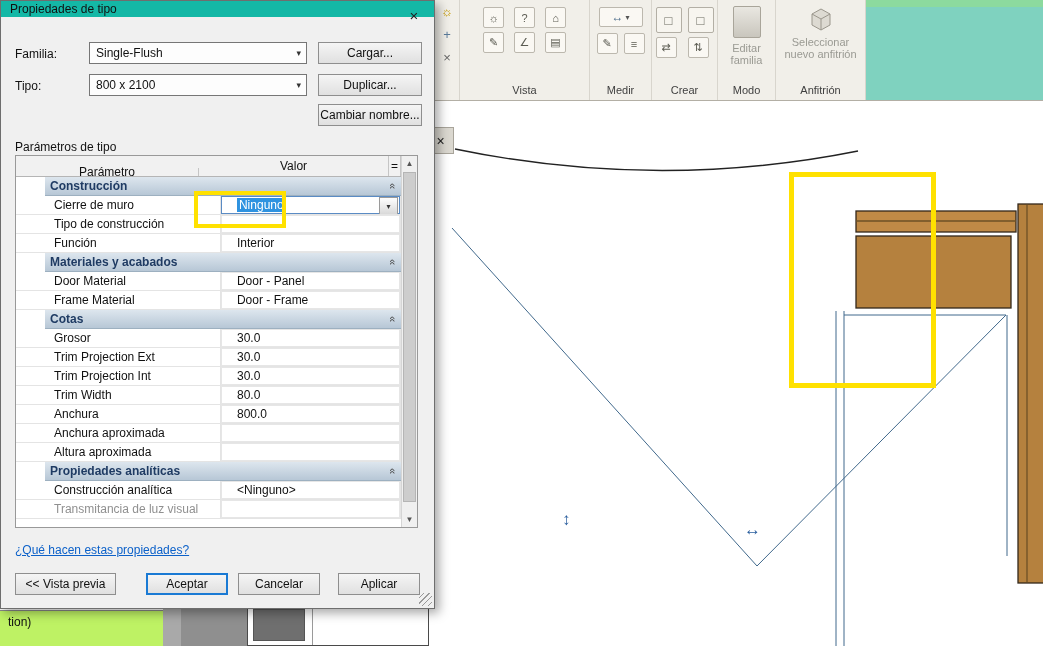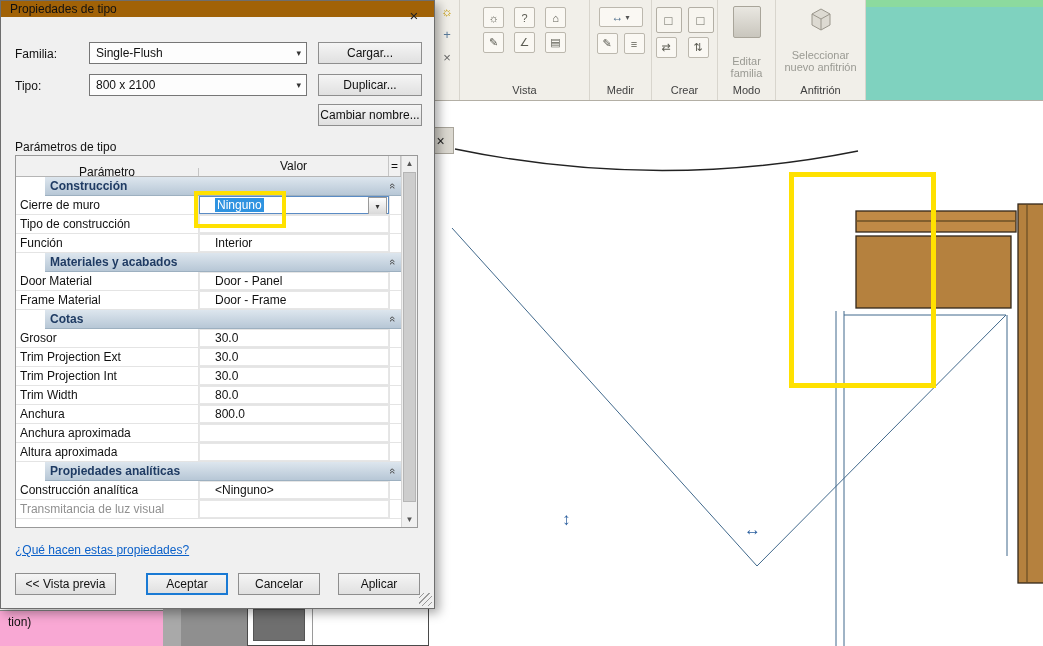--- a/index.html
+++ b/index.html
@@ -20,50 +20,50 @@
   .medir-col{display:flex;flex-direction:column;align-items:center;gap:6px;margin-top:4px;}
   .wideicon{width:42px;height:18px;border:1px solid #bcb8ae;background:#faf8f3;border-radius:2px;
             display:flex;align-items:center;justify-content:center;font-size:12px;color:#4d6d8c;gap:2px;}
   .caret{font-size:8px;color:#555;}
   .row2{display:flex;gap:6px;}
   .crear-grid{display:grid;grid-template-columns:repeat(2,1fr);gap:4px 6px;margin-top:4px;}
   .icon22{width:24px;height:24px;border:1px solid #b3afa5;background:#f7f5ef;border-radius:2px;
           display:flex;align-items:center;justify-content:center;font-size:13px;color:#6b6b61;}
   .bigbtn{display:flex;flex-direction:column;align-items:center;width:100%;padding-top:3px;cursor:default;}
   .bigicon-door{width:26px;height:30px;background:linear-gradient(#e9e7e1,#c9c6bd);border:1px solid #a9a59a;border-radius:2px;}
-  .bigbtn-text{font-size:11px;color:#9a9a93;text-align:center;line-height:12px;margin-top:17px;max-width:84px;}
+  .bigbtn-text{font-size:11px;color:#9a9a93;text-align:center;line-height:12px;margin-top:4px;max-width:84px;}
   .panel-fill{flex:1;background:#7fd2bf;border-right:none;position:relative;}
   .teal-top{height:7px;background:#8cda9e;}
 
   
   .canvas-svg{position:absolute;left:0;top:0;width:1043px;height:646px;z-index:1;pointer-events:none;}
   .flip-arrow{position:absolute;z-index:2;color:#2b5f9e;font-size:17px;line-height:17px;}
   .flip-v{left:562px;top:511px;}
   .flip-h{left:744px;top:521px;}
   .view-close{position:absolute;left:427px;top:127px;width:25px;height:25px;background:#dbd8d0;
               border:1px solid #a8a49a;z-index:3;display:flex;align-items:center;justify-content:center;
               font-size:14px;color:#222;}
   .hl-box{position:absolute;border:5px solid #ffe100;background:transparent;pointer-events:none;}
   .hl-canvas{left:789px;top:172px;width:137px;height:206px;z-index:4;}
   .hl-dialog{left:194px;top:191px;width:84px;height:29px;border-width:4px;z-index:30;}
 
   
-  .bl-white{position:absolute;left:0;top:610px;width:163px;height:36px;background:#f9a8d4;
+  .bl-white{position:absolute;left:0;top:610px;width:163px;height:36px;background:#bef264;
             border-top:1px solid #8a8a8a;font-size:12px;padding:4px 0 0 8px;box-sizing:border-box;z-index:2;}
   .bl-grey{position:absolute;left:163px;top:607px;width:84px;height:39px;background:#8f8f8f;z-index:2;}
   .bl-grey-light{position:absolute;left:0;top:0;width:18px;height:39px;background:#a9a9a9;}
   .bl-panel{position:absolute;left:247px;top:604px;width:182px;height:42px;background:#fff;
             border:1px solid #4a4a4a;z-index:2;box-sizing:border-box;}
   .bl-swatch{position:absolute;left:5px;top:4px;width:50px;height:30px;background:#6f6f6f;border:1px solid #555;}
   .bl-line{position:absolute;left:64px;top:0;width:1px;height:40px;background:#9a9a9a;}
 
   
   .dlg{position:absolute;left:0;top:0;width:435px;height:609px;background:#f0f0f0;
        border:1px solid #6e6e6e;box-sizing:border-box;z-index:10;box-shadow:4px 4px 10px rgba(0,0,0,.35);}
-  .dlg-title{height:16px;background:#a16207;display:flex;align-items:center;padding-left:9px;font-size:12px;}
+  .dlg-title{height:16px;background:#14b8a6;display:flex;align-items:center;padding-left:9px;font-size:12px;}
   .dlg-close{position:absolute;right:0;top:0;width:40px;height:29px;display:flex;align-items:center;
              justify-content:center;font-size:15px;color:#222;cursor:default;}
   .flabel{position:absolute;left:14px;font-size:12px;}
   .combo{position:absolute;left:88px;width:218px;height:22px;background:#fdfdfd;border:1px solid #767676;
          box-sizing:border-box;display:flex;align-items:center;padding-left:6px;font-size:12px;}
   .combo .caret{margin-left:auto;padding-right:5px;font-size:9px;color:#333;}
   .wbtn{position:absolute;height:22px;background:linear-gradient(#f5f5f5,#e0e0e0);border:1px solid #8e8e8e;
         font-size:12px;display:flex;align-items:center;justify-content:center;box-sizing:border-box;color:#111;}
   .b-right{left:317px;width:104px;}
 
@@ -73,21 +73,21 @@
   .tmain{flex:1;overflow:hidden;}
   .thead{display:flex;height:20px;background:#f1f1f1;border-bottom:1px solid #b5b5b5;font-size:12px;}
   .thead div{display:flex;align-items:center;justify-content:center;border-right:1px solid #c5c5c5;box-sizing:border-box;}
   .h-param{width:183px;margin-top:12px;}.h-value{width:190px;}.h-eq{flex:1;}
   .trow{display:flex;height:19px;font-size:12px;box-sizing:border-box;}
   .section{background:linear-gradient(#dde6ee,#b7c7d6);font-weight:bold;color:#1f3b63;
            border-bottom:1px solid #9db0c0;align-items:center;padding:0 5px;justify-content:space-between;margin-left:29px;}
   .chev{transform:rotate(90deg);display:inline-block;font-size:11px;color:#444;font-weight:normal;}
   .datarow{border-bottom:1px solid #e4e4e4;}
   .c-param{width:183px;border-right:1px solid #e4e4e4;padding:2px 4px;box-sizing:border-box;
-           white-space:nowrap;overflow:hidden;}
+           white-space:nowrap;overflow:hidden;margin-left:34px;}
   .c-param.dim{color:#909090;}
   .c-value{width:190px;box-sizing:border-box;padding:2px 16px;position:relative;
            box-shadow:inset 0 0 0 1px #e6e6e6;white-space:nowrap;overflow:hidden;}
   .c-value.editing{box-shadow:inset 0 0 0 1px #5a8bc4;background:#fff;}
   .c-eq{flex:1;border-left:1px solid #e4e4e4;}
   .selval{background:#2f93e0;color:#fff;padding:0 2px;}
   .combo-btn{position:absolute;right:2px;top:1px;width:17px;height:16px;border:1px solid #9a9a9a;
              background:linear-gradient(#fefefe,#d9d9d9);font-size:8px;display:flex;align-items:center;
              justify-content:center;color:#333;}
   .tscroll{width:15px;background:#f0f0f0;border-left:1px solid #d5d5d5;position:relative;font-size:8px;color:#555;}

